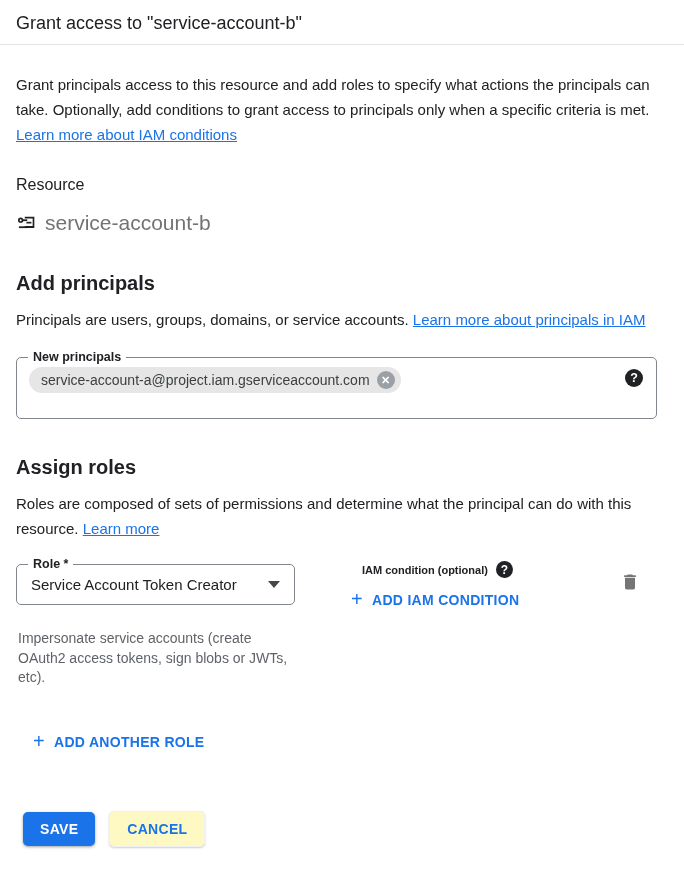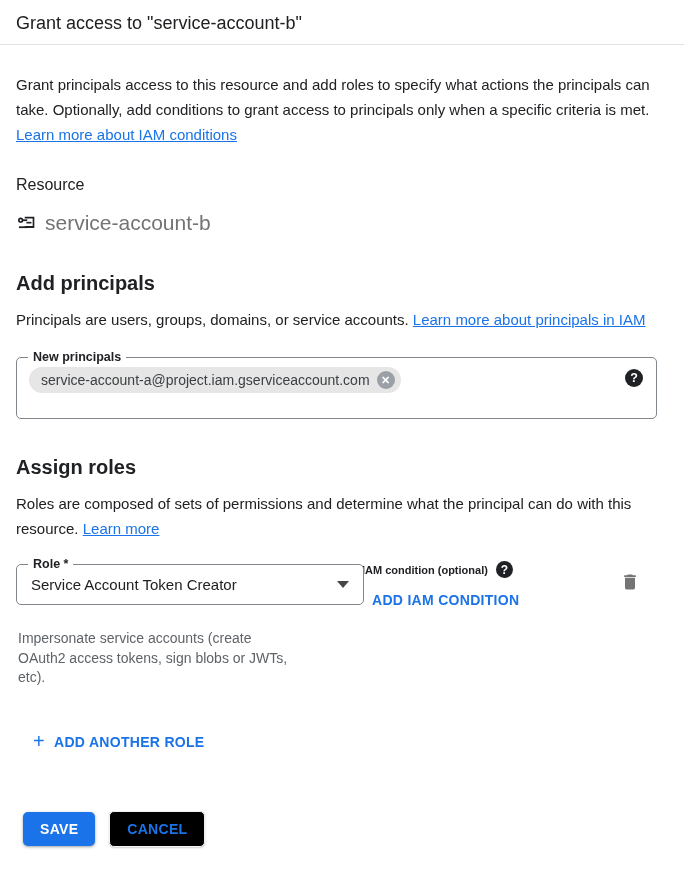--- a/index.html
+++ b/index.html
@@ -122,21 +122,21 @@
   }
   .principals-help { position: absolute; top: 11px; right: 13px; }
 
   .role-row {
     margin-top: 23px;
     display: flex;
     align-items: flex-start;
   }
   .role-col { width: 300px; flex: 0 0 auto; }
   .role-field {
-    width: 348px;
+    width: 279px;
     height: 41px;
     display: flex;
     align-items: center;
     justify-content: space-between;
     padding: 0 14px 0 14px;
     cursor: pointer;
   }
   .role-value { font-size: 15px; color: #202124; }
   .dropdown-arrow {
     width: 0; height: 0;
@@ -202,21 +202,21 @@
     cursor: pointer;
     line-height: 16px;
   }
   .btn-primary {
     background: #1a73e8;
     color: #fff;
     border: none;
     box-shadow: 0 1px 2px rgba(60,64,67,.3), 0 1px 3px 1px rgba(60,64,67,.15);
   }
   .btn-secondary {
-    background: #000000;
+    background: #fef9c3;
     color: #1a73e8;
     border: 1px solid #f1f1f1;
     box-shadow: 0 1px 2px rgba(60,64,67,.25);
   }
 </style>
 </head>
 <body>
 
 <div class="dialog">
 

